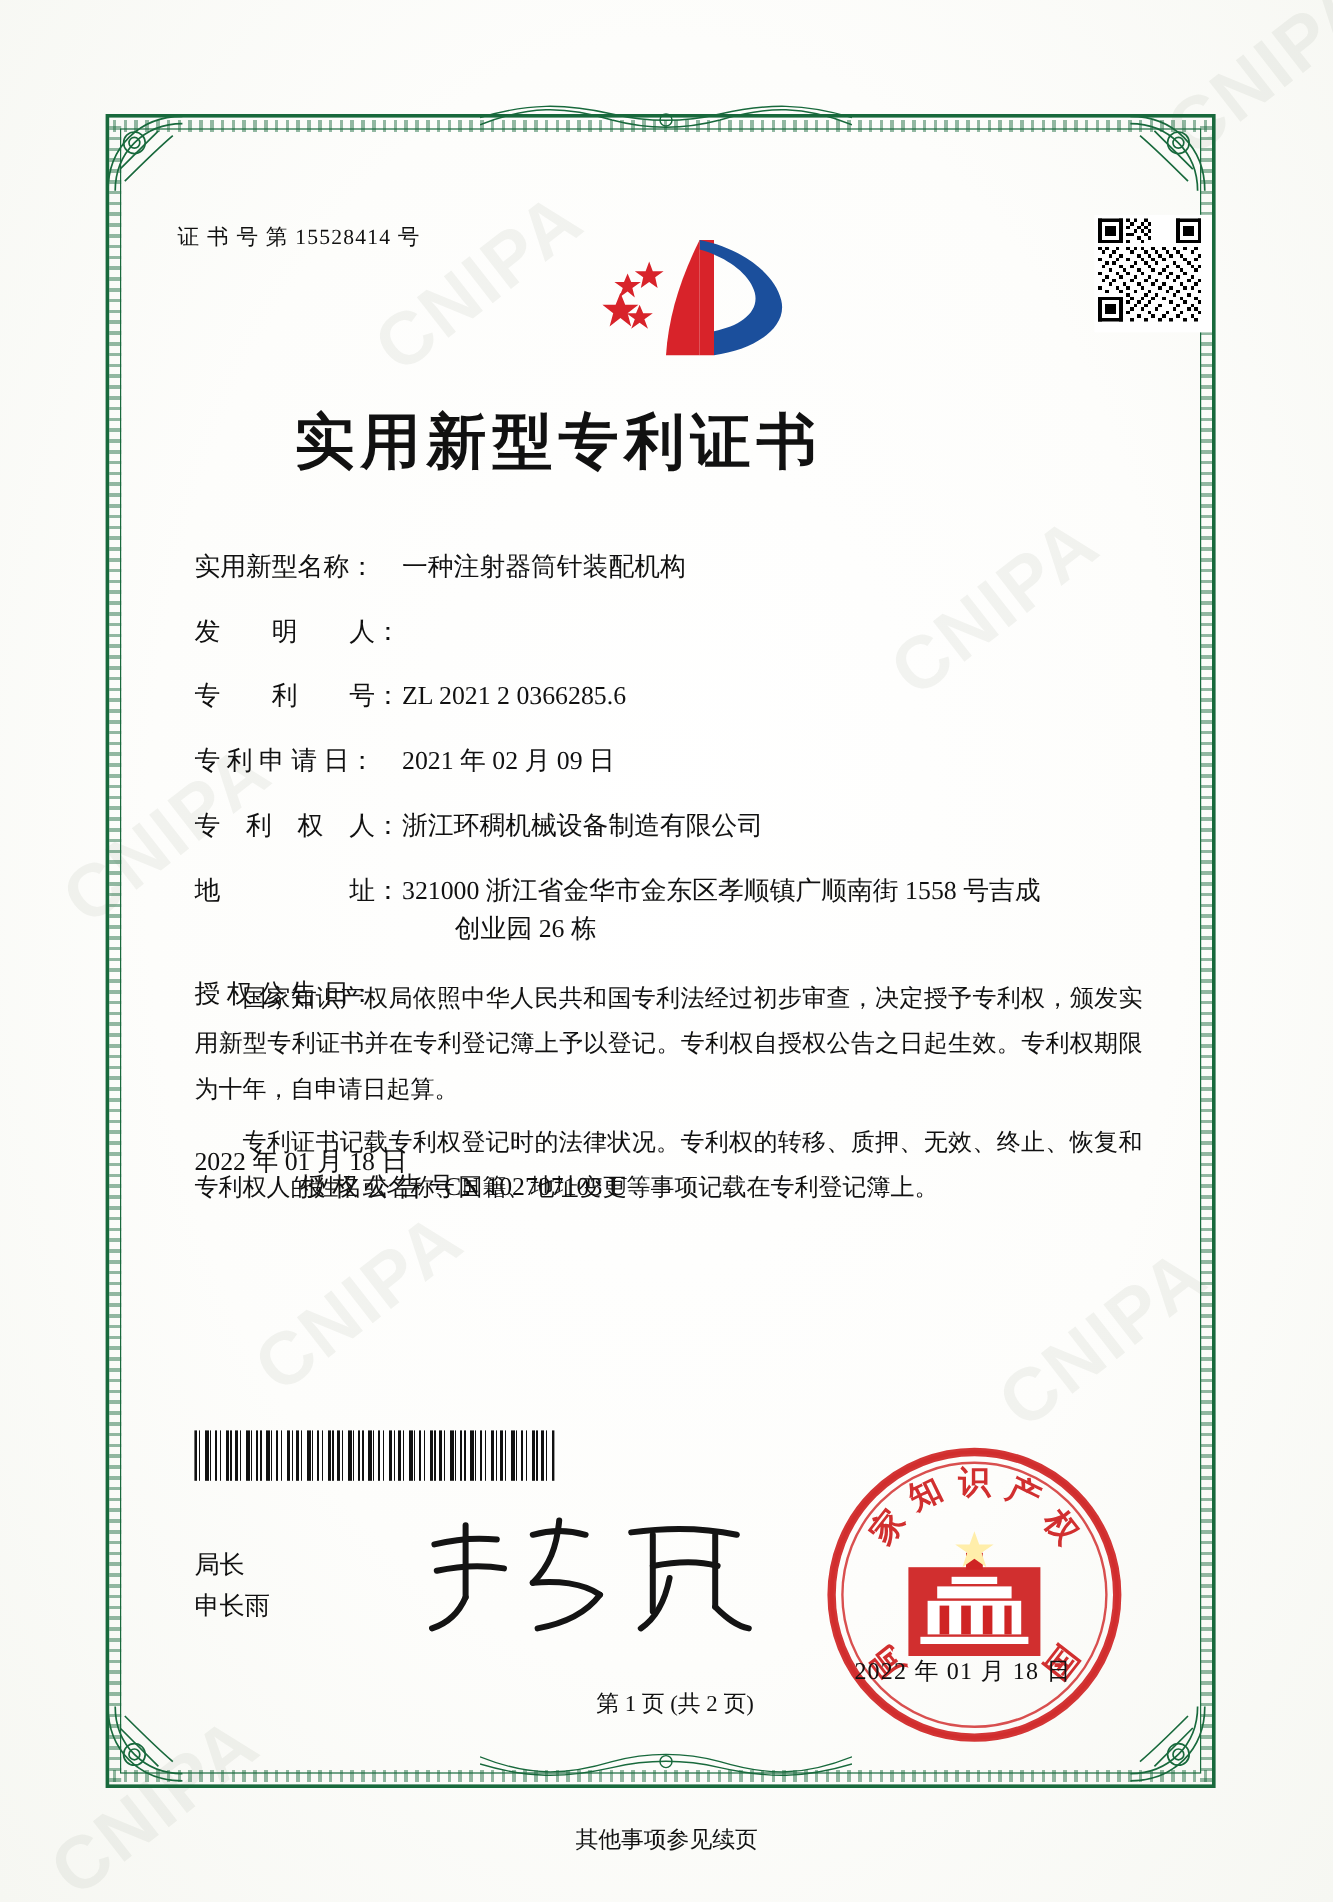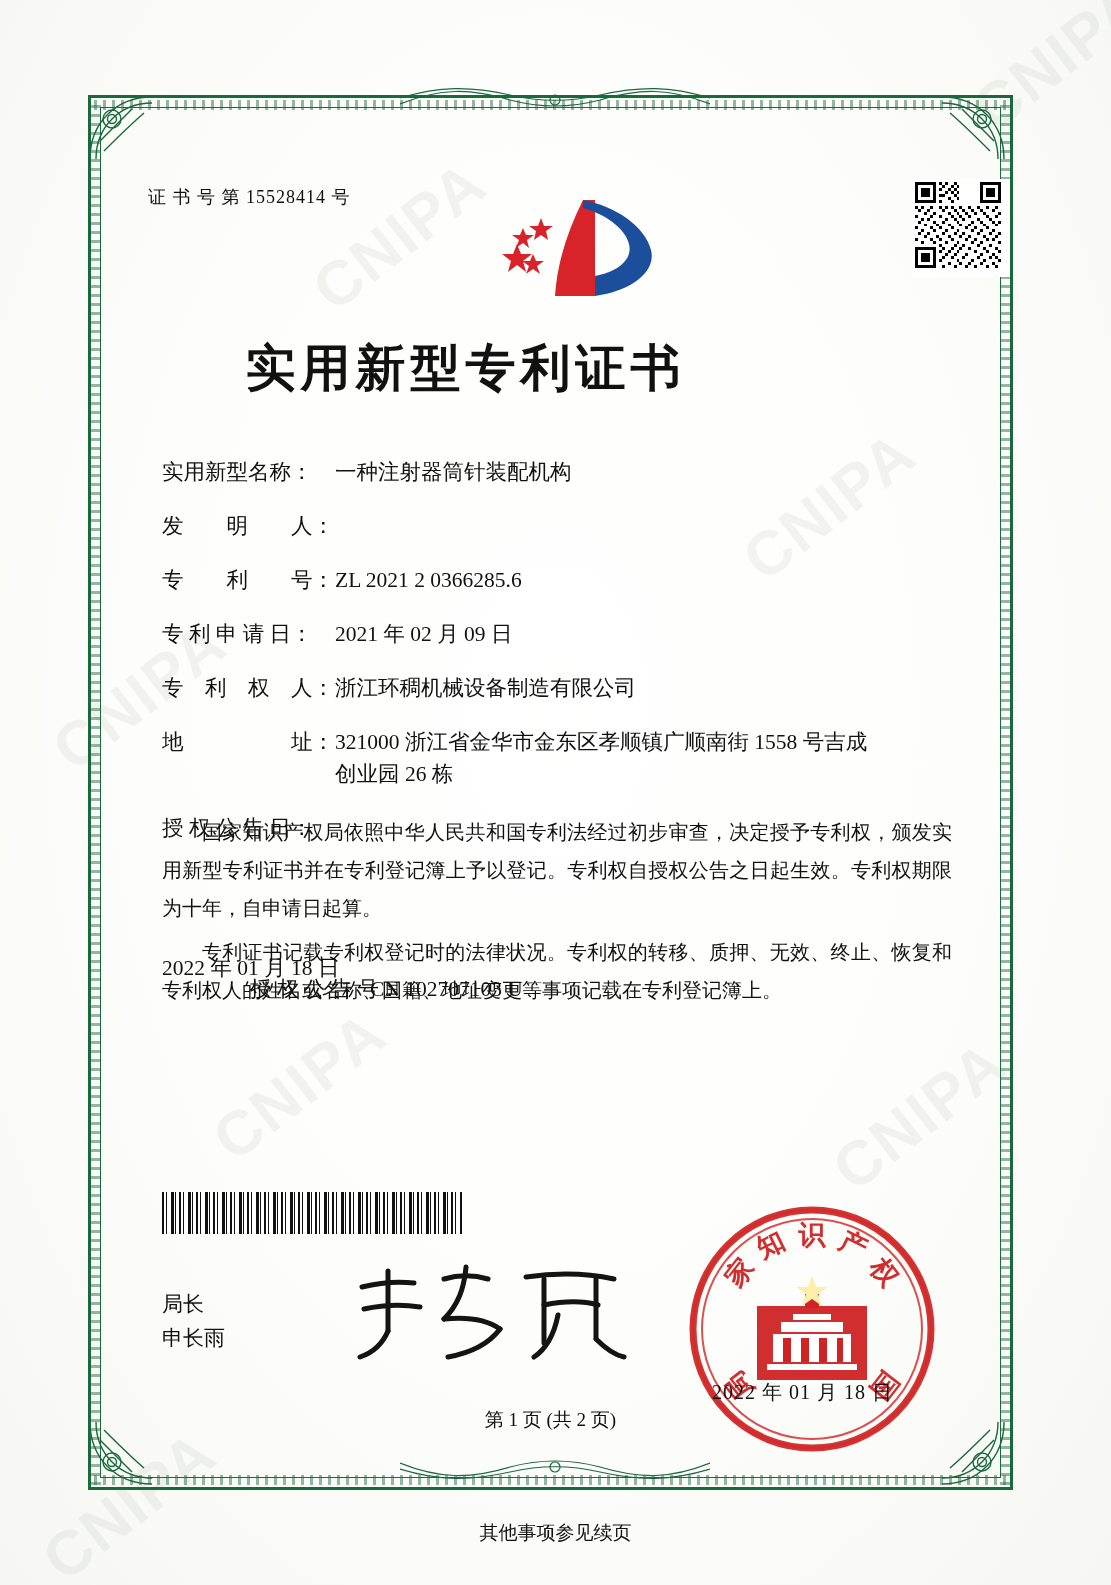--- a/index.html
+++ b/index.html
@@ -129,21 +129,21 @@
     align-items:flex-start;
     margin-bottom:32.5px;
     gap:33px;
   }
   .flabel{
     width:140px;flex:0 0 140px;
     letter-spacing:0px;
     white-space:nowrap;
   }
   .fvalue{flex:1;}
-  .fvalue .l2{display:block;margin-top:10px;}
+  .fvalue .l2{display:block;margin-top:10px;margin-left:44px;}
 
   .row-inline{display:flex;align-items:flex-start;margin-bottom:0;flex-direction:column;}
   .seg2{margin-left:88px;display:flex;}
   .seg2 .flabel{width:120px;flex:0 0 120px;}
 
   .para{
     position:absolute;left:62px;top:706px;width:790px;
     font-size:20px;line-height:38px;
     text-align:justify;
     color:#111;
@@ -170,21 +170,21 @@
 
   .seal{
     position:absolute;left:585px;top:1095px;width:255px;height:255px;
   }
   .seal-date{
     position:absolute;left:612px;top:1272px;
     font-size:20px;color:#111;letter-spacing:1px;
   }
 
   .pagenum{
-    position:absolute;left:0;top:1300px;width:901px;
+    position:absolute;left:12px;top:1300px;width:901px;
     text-align:center;font-size:19px;color:#111;
   }
 
   .footnote{
     position:absolute;left:0;top:1520px;width:1111px;
     text-align:center;font-size:19px;color:#111;
   }
 </style>
 </head>
 <body>

